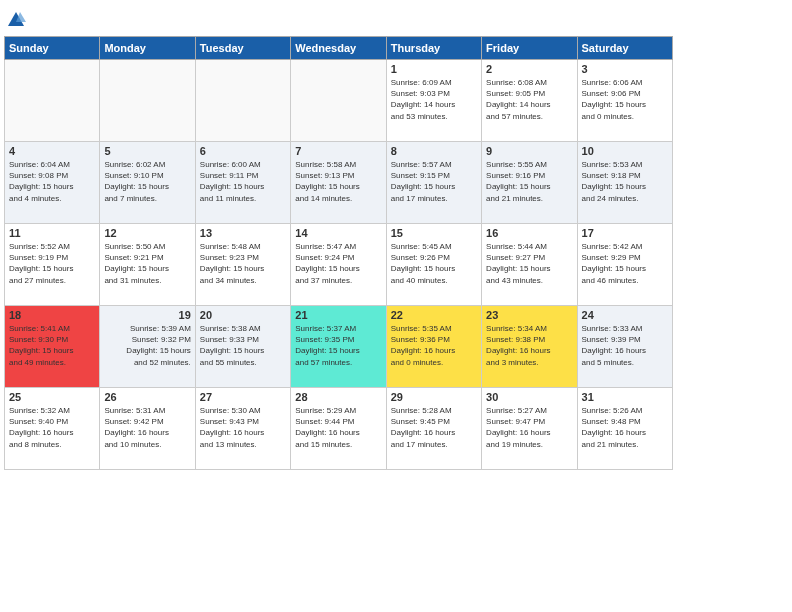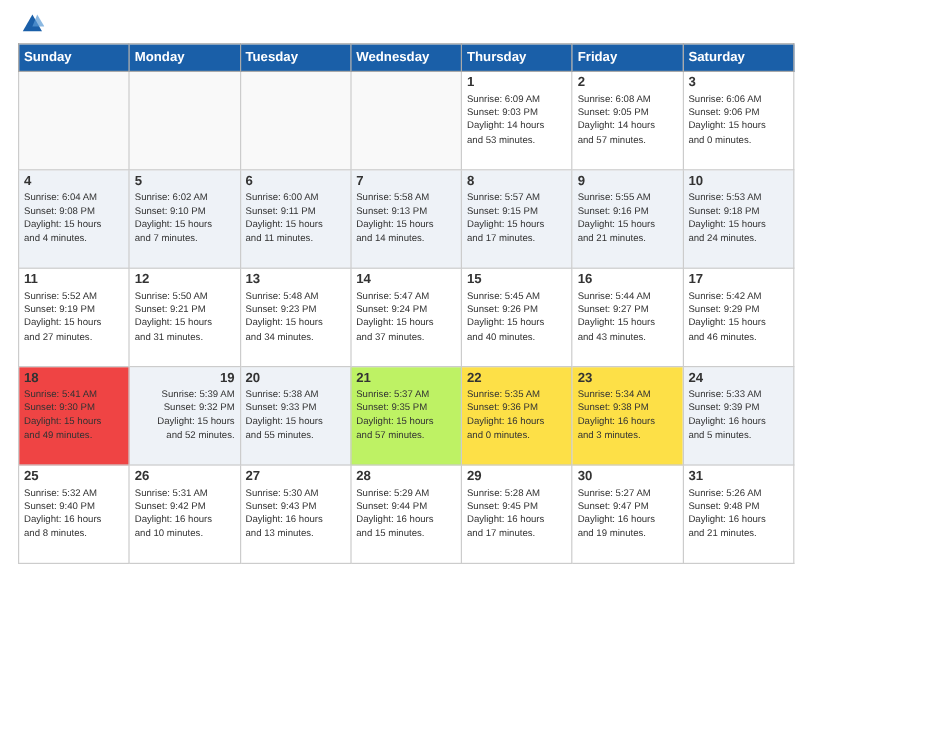--- a/index.html
+++ b/index.html
@@ -5,21 +5,21 @@
     * { box-sizing: border-box; margin: 0; padding: 0; }
     body {
       font-family: Arial, sans-serif;
       background: #fff;
       width: 792px;
       height: 612px;
       overflow: hidden;
     }
     .page {
       width: 677px;
-      padding: 10px 15px;
+      padding: 10px 4px;
     }
     .header {
       display: flex;
       align-items: flex-start;
       justify-content: space-between;
       margin-bottom: 6px;
     }
     .logo {
       display: flex;
       flex-direction: column;
@@ -276,21 +276,21 @@
 Daylight: 15 hours
 and 52 minutes.</div>
           </td>
           <td style="background: rgb(238, 242, 247);">
             <span class="day-num">20</span>
             <div class="day-info" style="white-space: pre-line;">Sunrise: 5:38 AM
 Sunset: 9:33 PM
 Daylight: 15 hours
 and 55 minutes.</div>
           </td>
-          <td style="background: #bef264;">
+          <td style="background: #5eead4;">
             <span class="day-num">21</span>
             <div class="day-info" style="white-space: pre-line;">Sunrise: 5:37 AM
 Sunset: 9:35 PM
 Daylight: 15 hours
 and 57 minutes.</div>
           </td>
           <td style="background: #fde047; margin-top: 25px;">
             <span class="day-num">22</span>
             <div class="day-info" style="white-space: pre-line;">Sunrise: 5:35 AM
 Sunset: 9:36 PM

